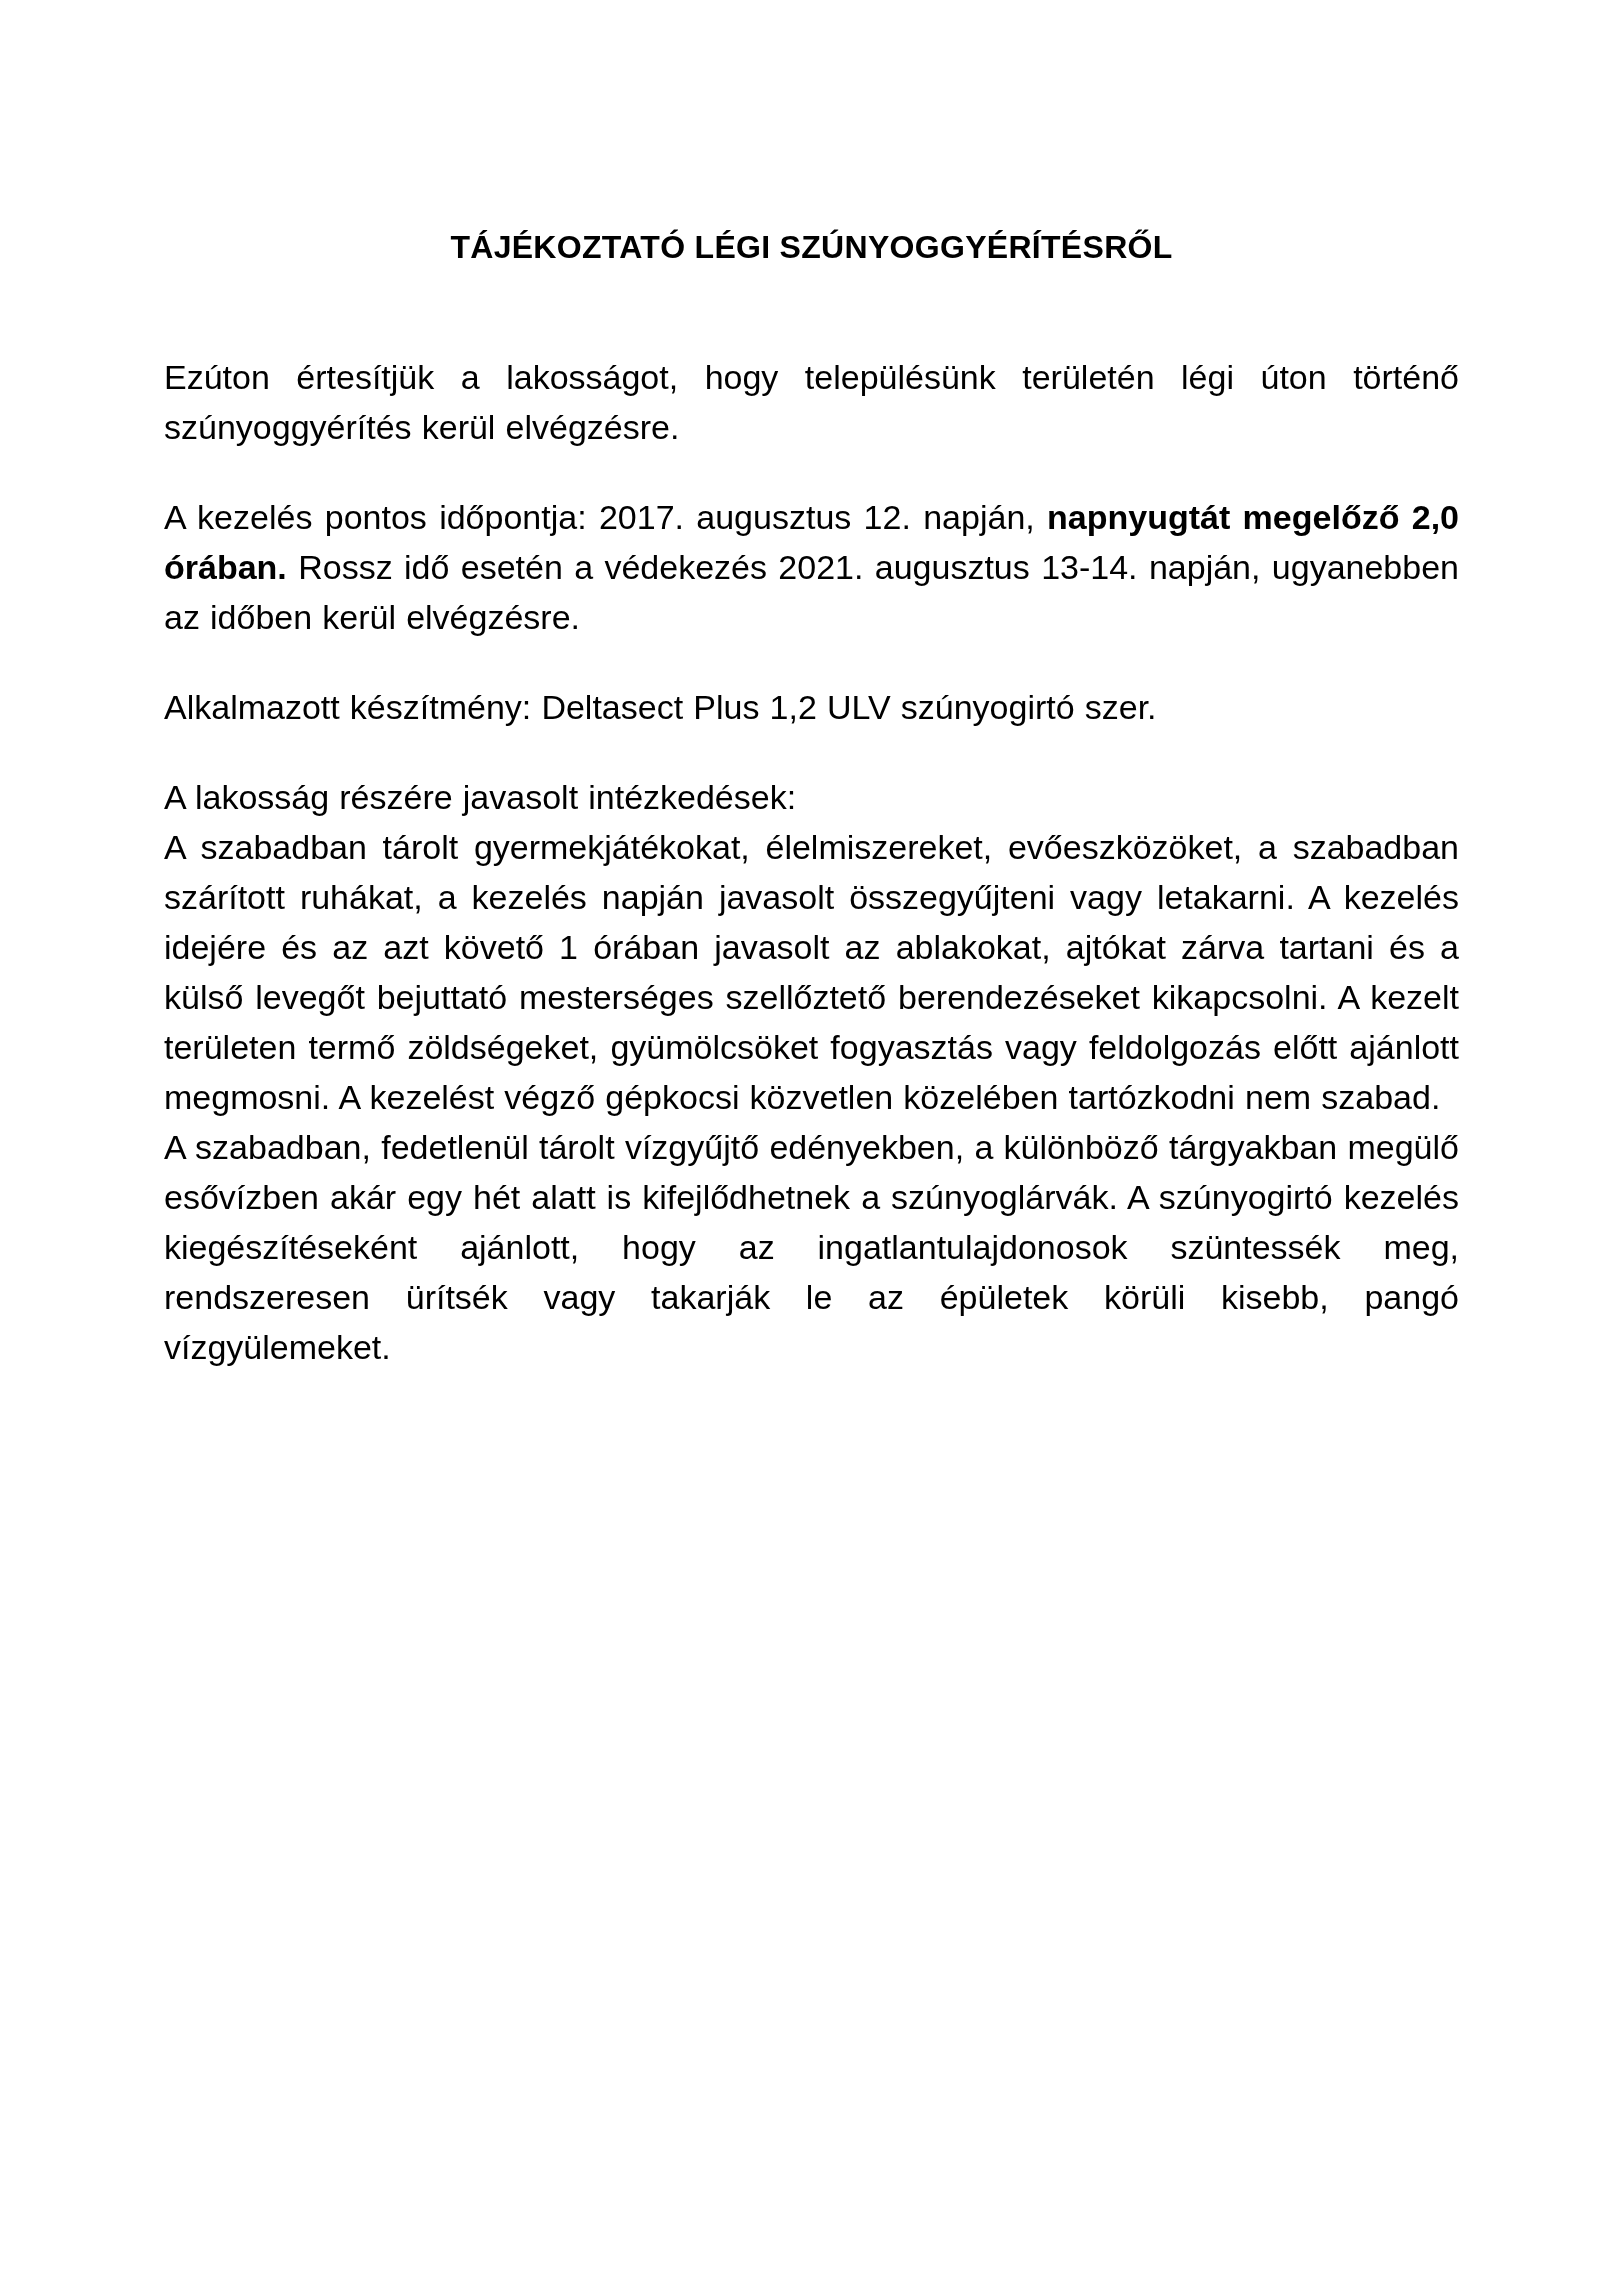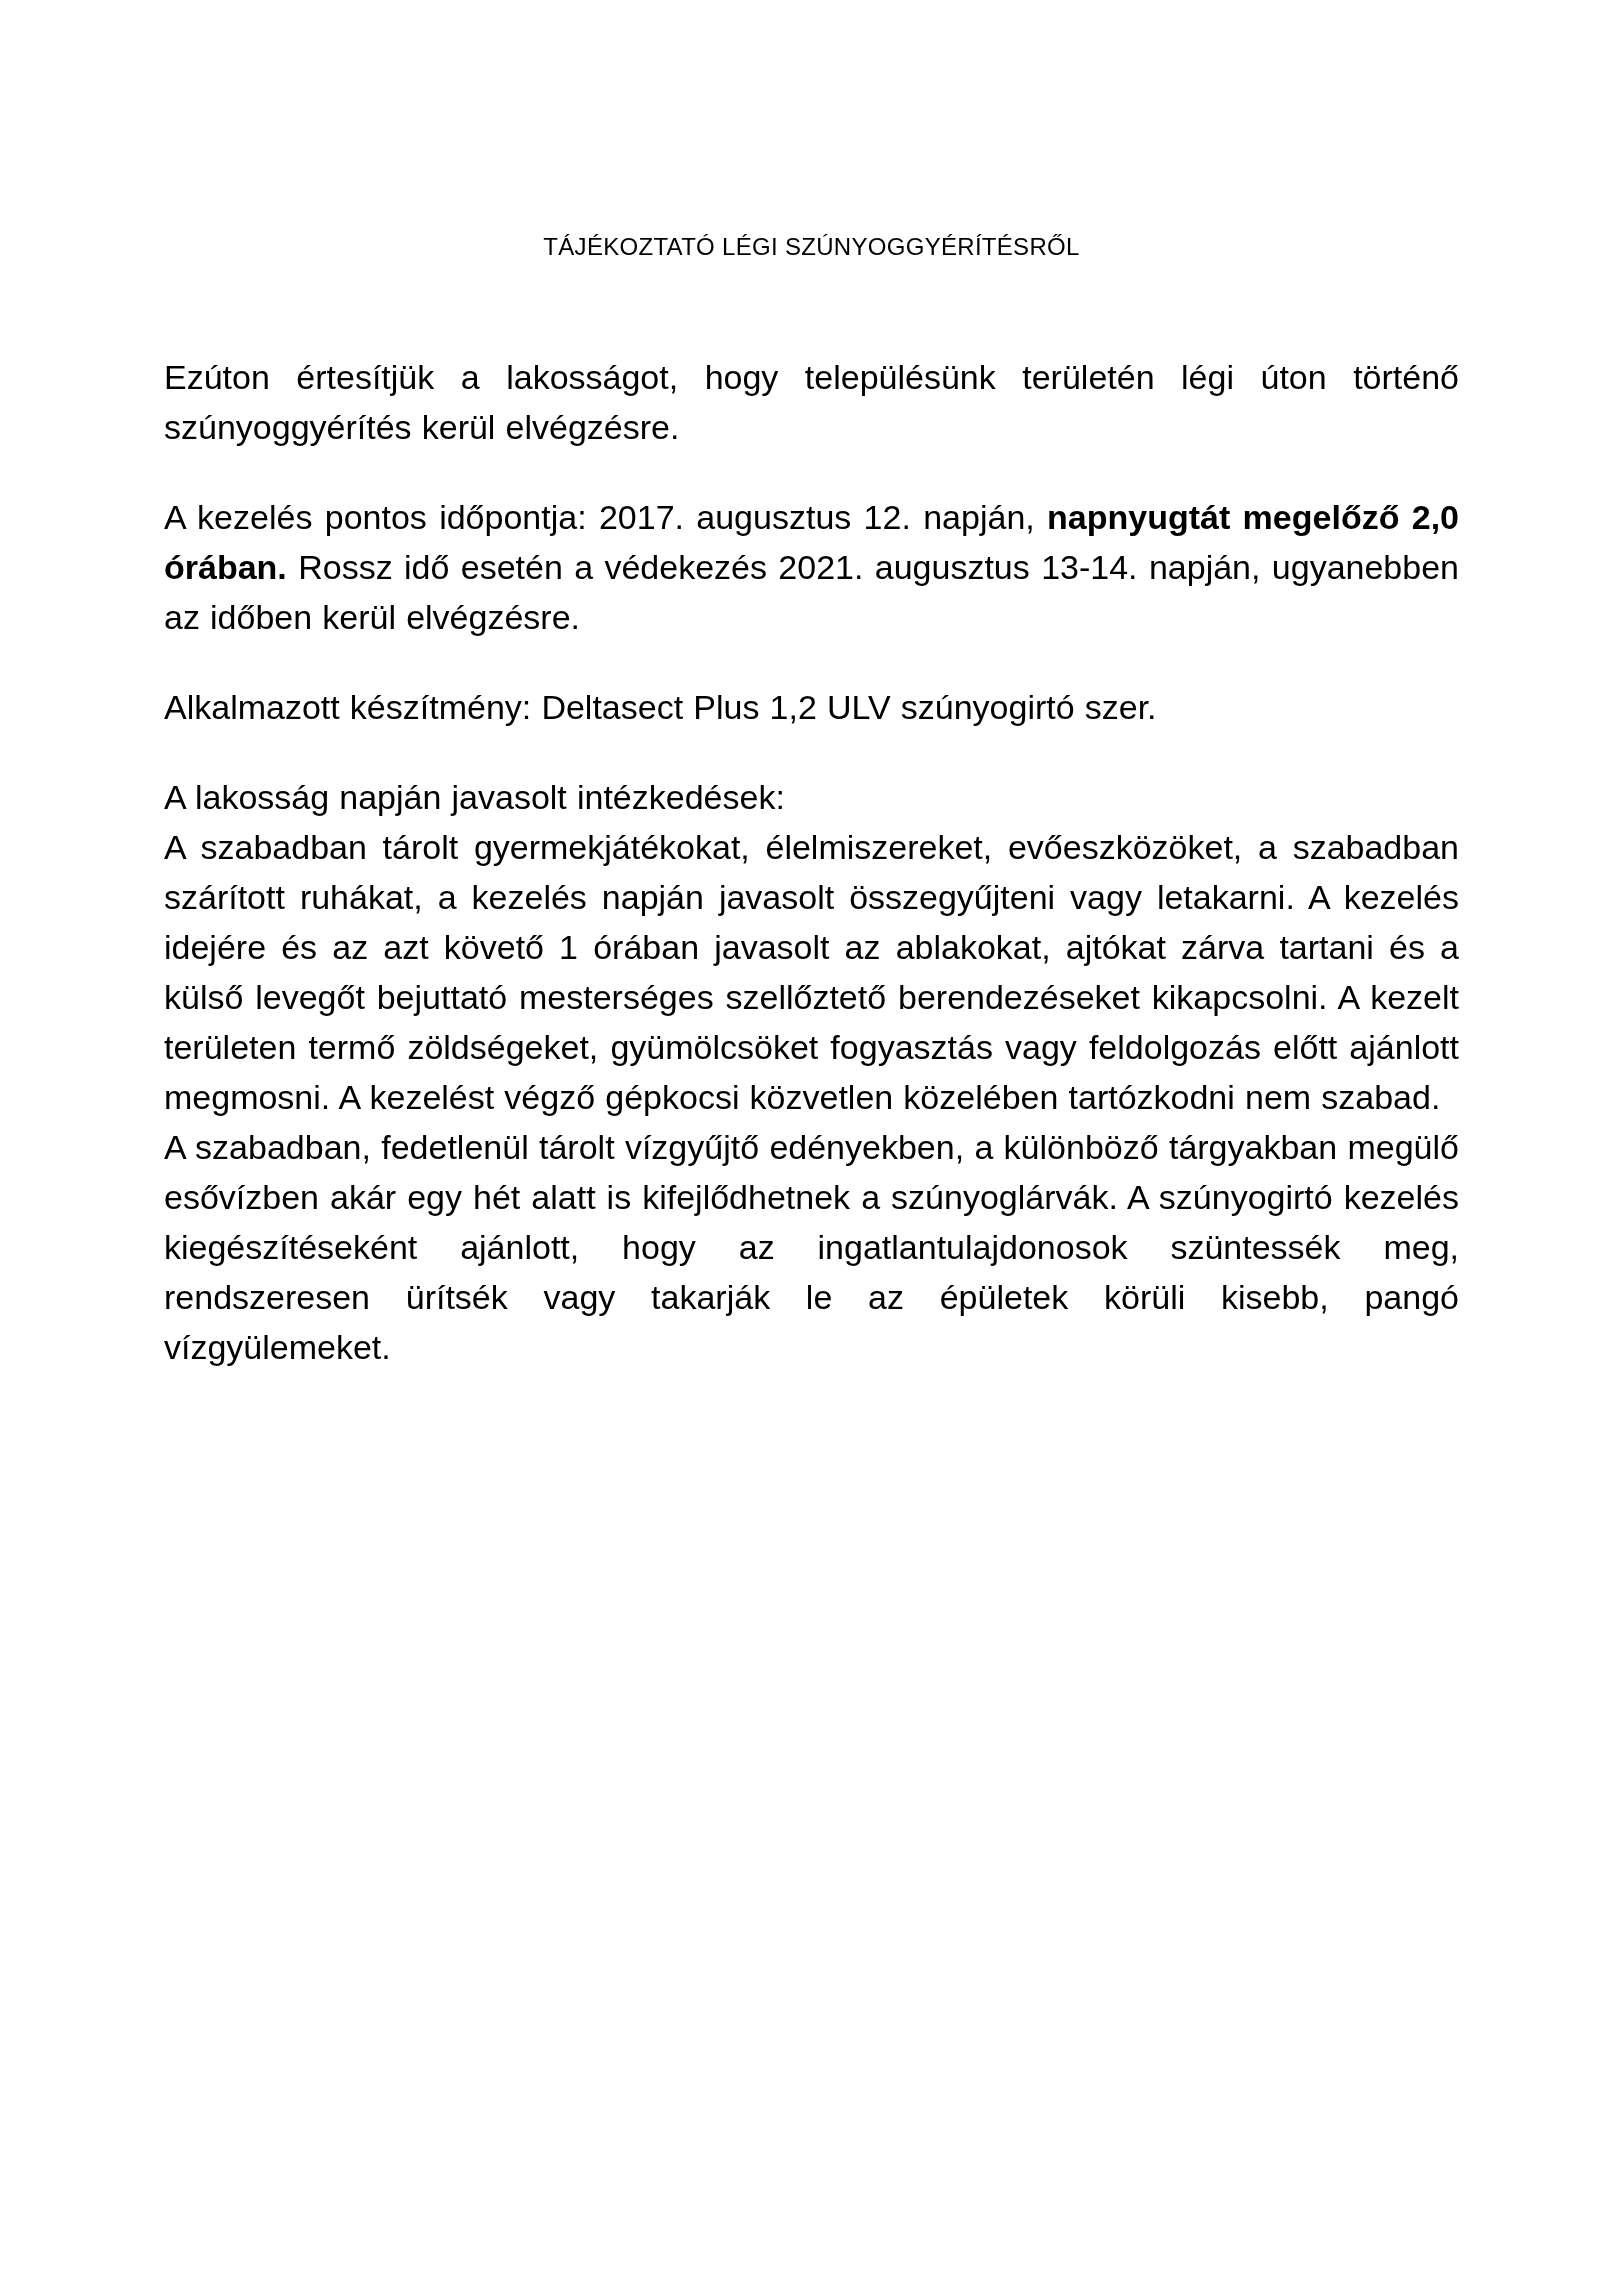--- a/index.html
+++ b/index.html
@@ -16,22 +16,22 @@
   }
   .page {
     box-sizing: border-box;
     width: 1623px;
     height: 2295px;
     padding: 222px 164px 131px 164px;
     background: #ffffff;
   }
   .doc-title {
     margin: 0 0 80px 0;
-    font-size: 24px;
-    font-weight: 400;
+    font-size: 32px;
+    font-weight: 700;
     line-height: 50px;
     text-align: center;
     letter-spacing: 0.3px;
   }
   .block {
     margin: 0 0 40px 0;
   }
   p.para {
     margin: 0;
     font-size: 34px;
@@ -53,19 +53,19 @@
       <div class="block">
         <p class="para"><span>Ezúton értesítjük a lakosságot, hogy településünk területén légi úton történő szúnyoggyérítés kerül elvégzésre.</span></p>
       </div>
       <div class="block">
         <p class="para"><span>A kezelés pontos időpontja: 2017. augusztus 12. napján, </span><span class="bold">napnyugtát megelőző 2,0 órában.</span><span> Rossz idő esetén a védekezés 2021. augusztus 13-14. napján, ugyanebben az időben kerül elvégzésre.</span></p>
       </div>
       <div class="block">
         <p class="para"><span>Alkalmazott készítmény: Deltasect Plus 1,2 ULV szúnyogirtó szer.</span></p>
       </div>
       <div class="block">
-        <p class="para"><span>A lakosság napján javasolt intézkedések:</span></p>
+        <p class="para"><span>A lakosság részére javasolt intézkedések:</span></p>
         <p class="para"><span>A szabadban tárolt gyermekjátékokat, élelmiszereket, evőeszközöket, a szabadban szárított ruhákat, a kezelés napján javasolt összegyűjteni vagy letakarni. A kezelés idejére és az azt követő 1 órában javasolt az ablakokat, ajtókat zárva tartani és a külső levegőt bejuttató mesterséges szellőztető berendezéseket kikapcsolni. A kezelt területen termő zöldségeket, gyümölcsöket fogyasztás vagy feldolgozás előtt ajánlott megmosni. A kezelést végző gépkocsi közvetlen közelében tartózkodni nem szabad.</span></p>
         <p class="para"><span>A szabadban, fedetlenül tárolt vízgyűjtő edényekben, a különböző tárgyakban megülő esővízben akár egy hét alatt is kifejlődhetnek a szúnyoglárvák. A szúnyogirtó kezelés kiegészítéseként ajánlott, hogy az ingatlantulajdonosok szüntessék meg, rendszeresen ürítsék vagy takarják le az épületek körüli kisebb, pangó vízgyülemeket.</span></p>
       </div>
     </main>
 </div>
 
 
 </body></html>

